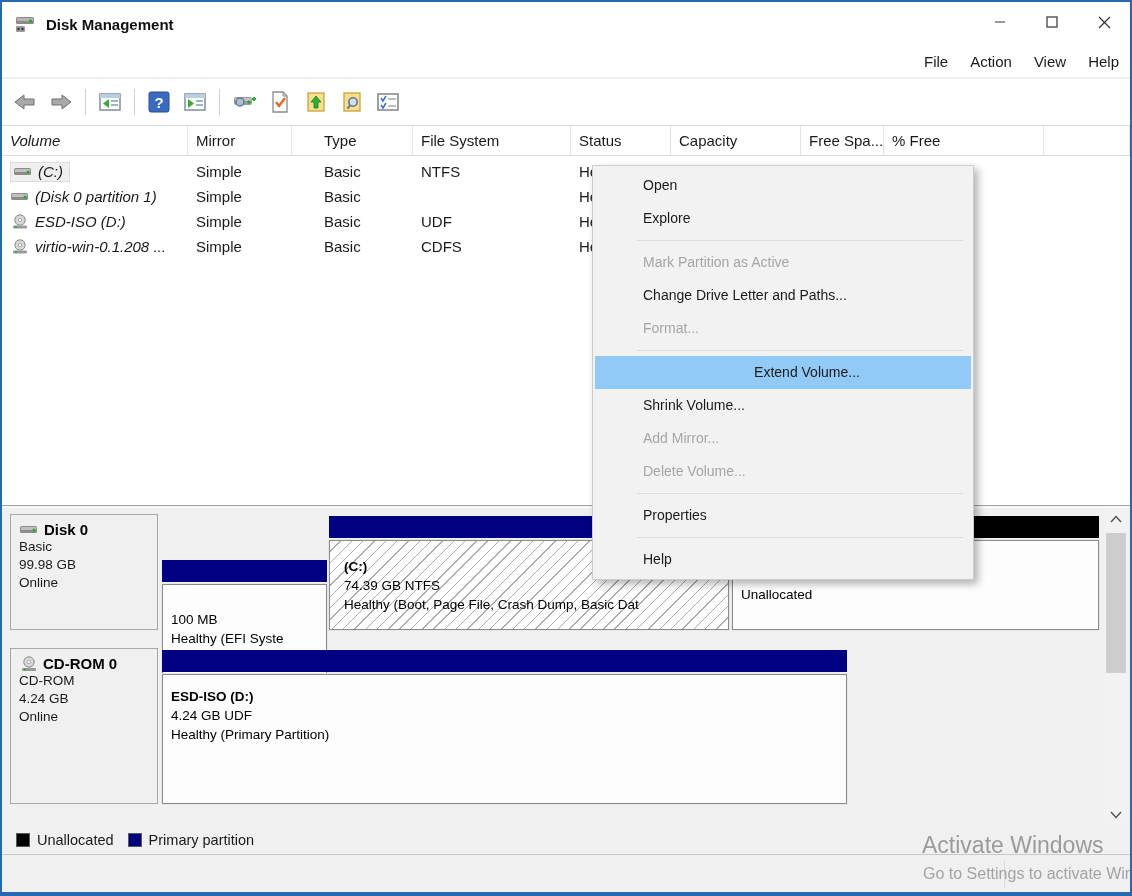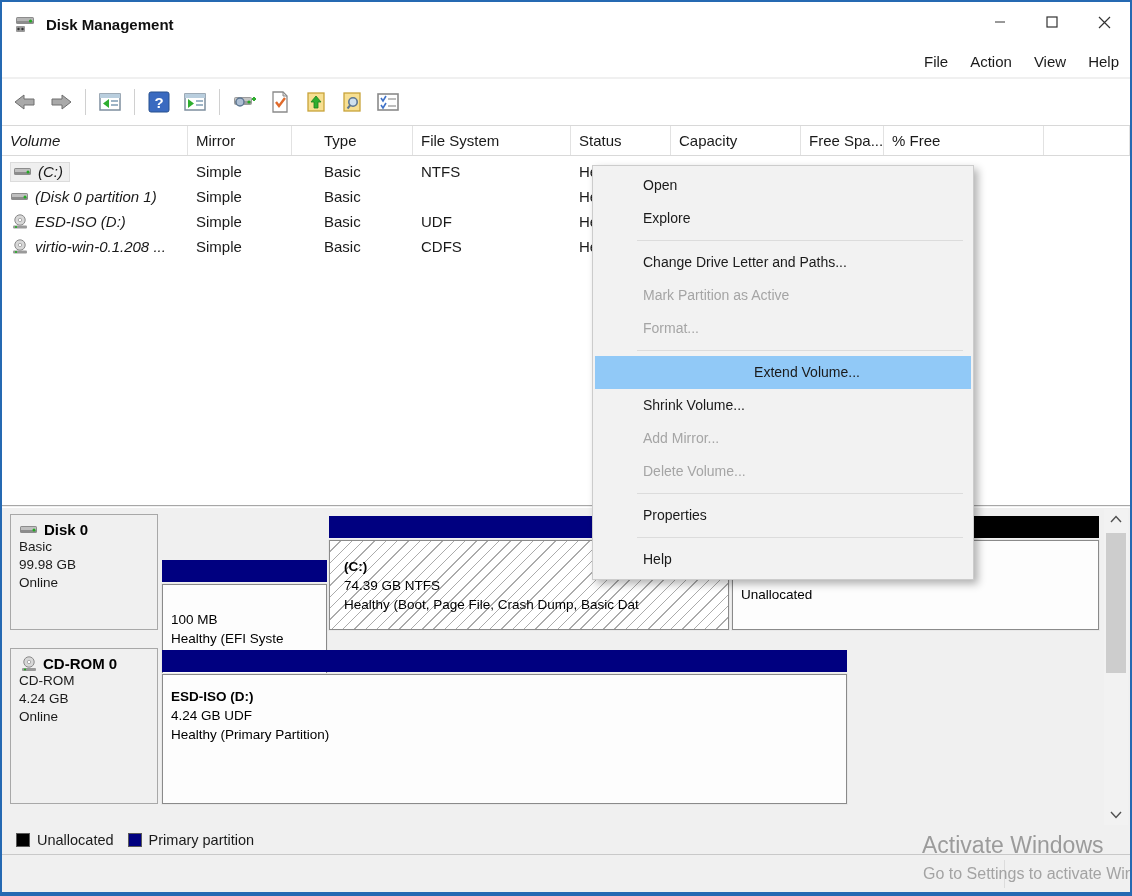--- a/index.html
+++ b/index.html
@@ -361,22 +361,22 @@
 
   <div class="watermark">
     <div class="wm1">Activate Windows</div>
     <div class="wm2">Go to Settings to activate Windows.</div>
   </div>
 
   <div class="ctx-menu">
     <div class="ctx-item">Open</div>
     <div class="ctx-item">Explore</div>
     <div class="ctx-sep"></div>
+    <div class="ctx-item disabled">Mark Partition as Active</div>
     <div class="ctx-item">Change Drive Letter and Paths...</div>
-    <div class="ctx-item disabled">Mark Partition as Active</div>
     <div class="ctx-item disabled">Format...</div>
     <div class="ctx-sep"></div>
     <div class="ctx-item highlighted">Extend Volume...</div>
     <div class="ctx-item">Shrink Volume...</div>
     <div class="ctx-item disabled">Add Mirror...</div>
     <div class="ctx-item disabled">Delete Volume...</div>
     <div class="ctx-sep"></div>
     <div class="ctx-item">Properties</div>
     <div class="ctx-sep"></div>
     <div class="ctx-item">Help</div>

